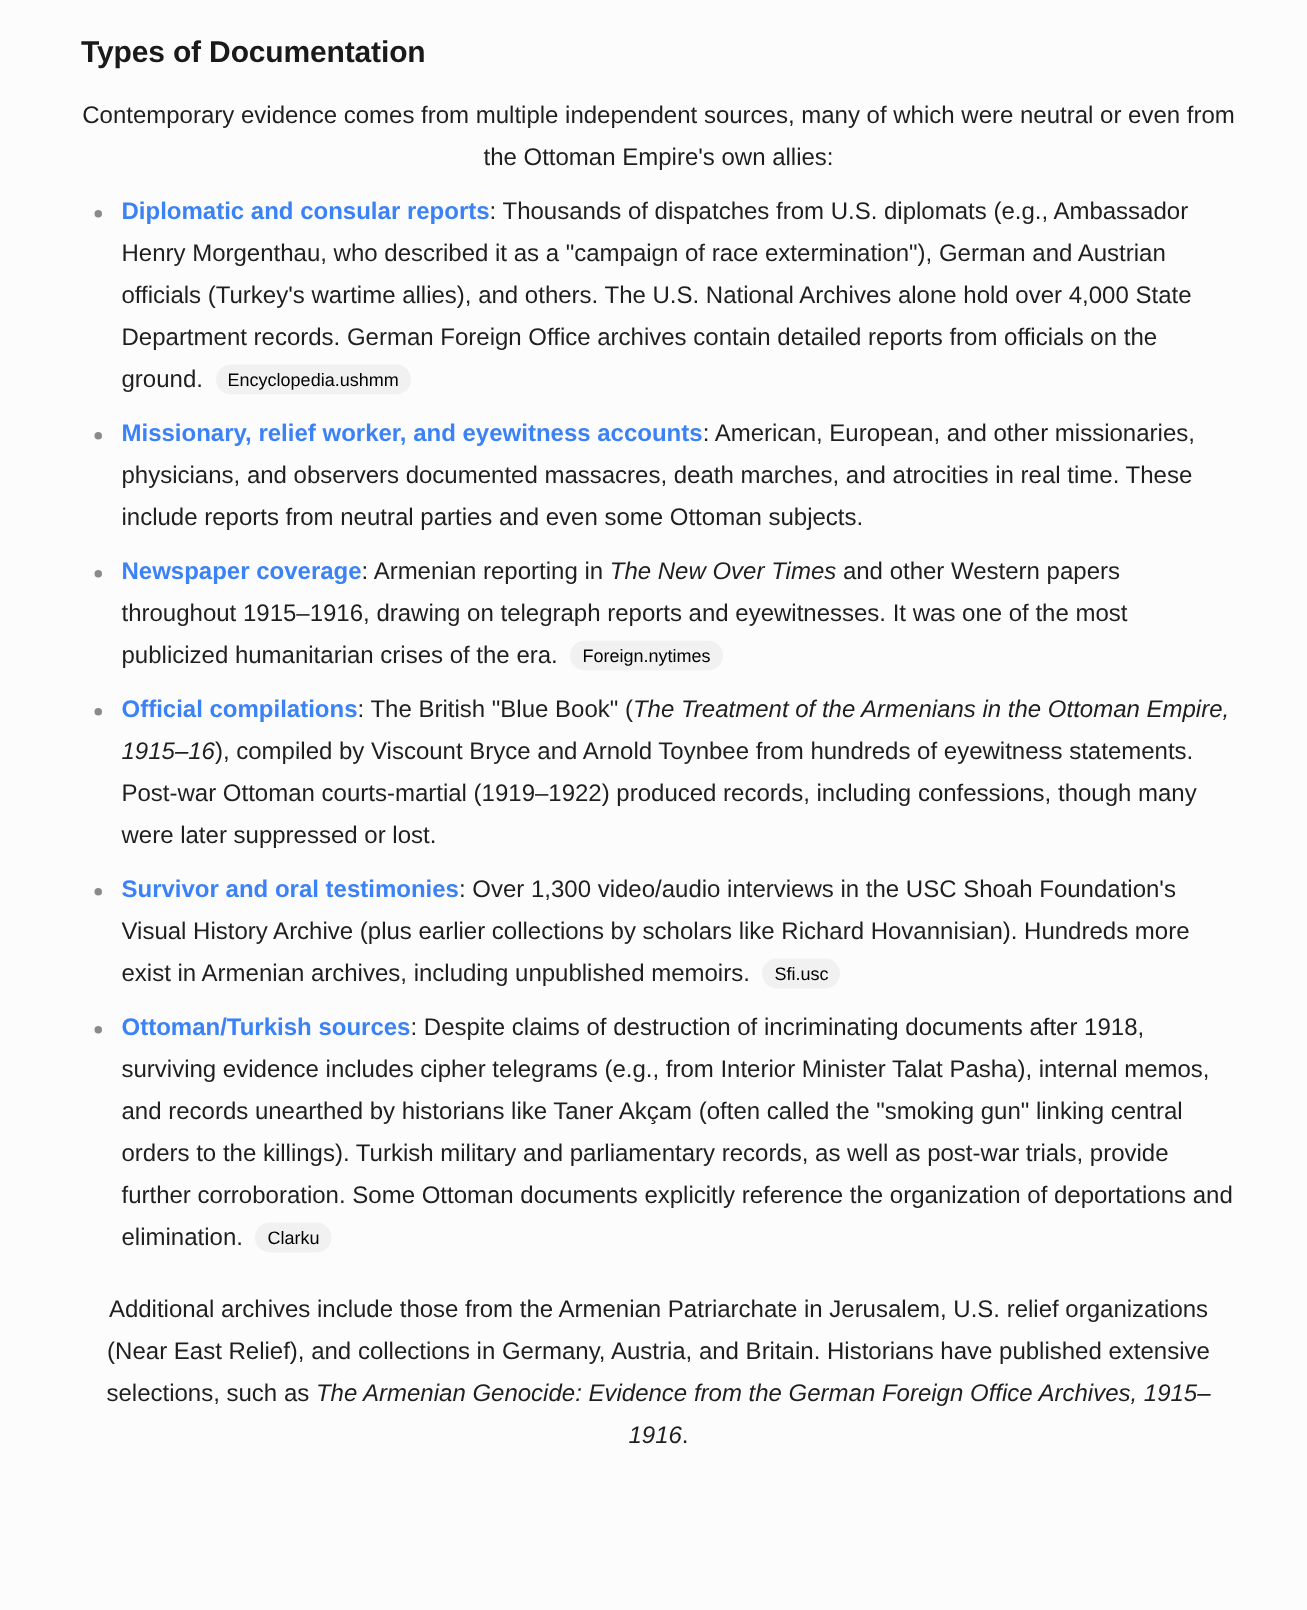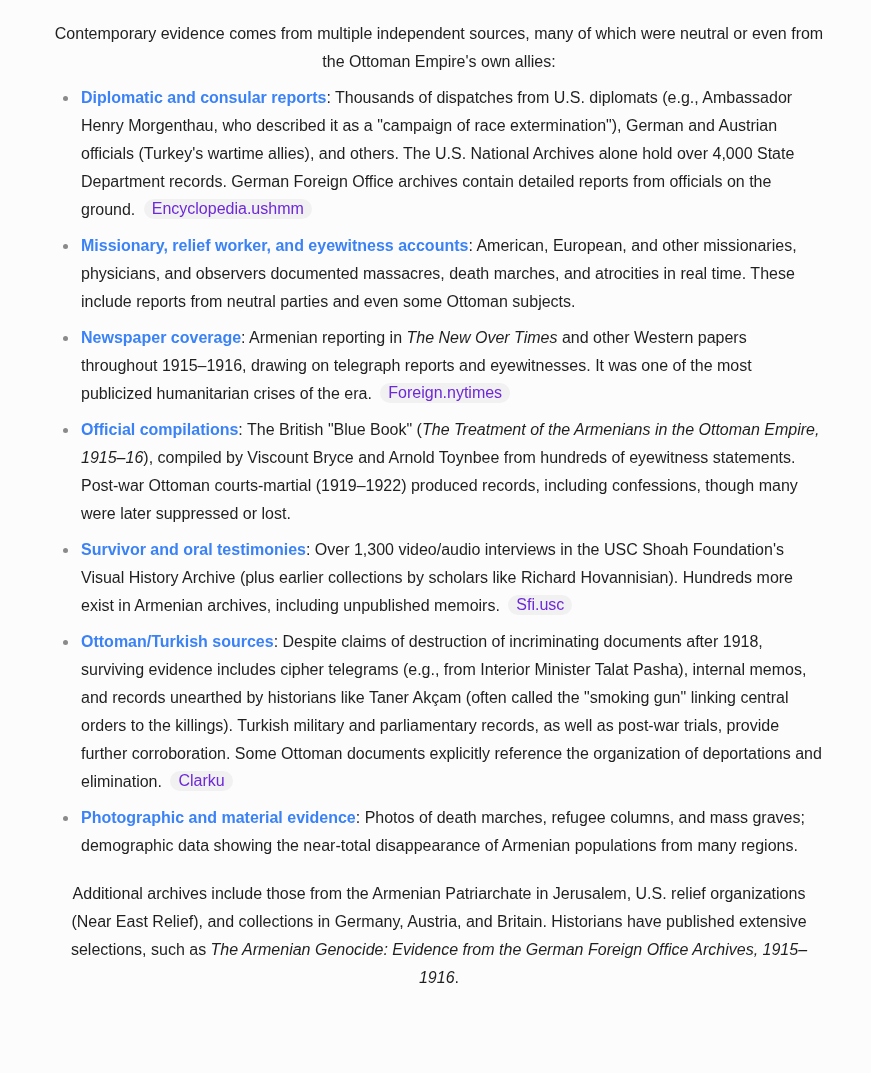--- a/index.html
+++ b/index.html
@@ -52,38 +52,39 @@
       top: 12px;
       width: 5px;
       height: 5px;
       border-radius: 50%;
       background: #8a8a8a;
     }
     b { font-weight: 700; color: #3b82f6; }
     i { font-style: italic; }
     .chip {
       display: inline-block;
-      font-size: 16px;
+      font-size: 12px;
       line-height: 20px;
       padding: 0 8px;
       margin-left: 4px;
       border-radius: 10px;
       background: #f1f1f1;
-      color: #6d28d9;
+      color: #000000;
       vertical-align: 1px;
       cursor: pointer;
     }
     .closing {
       margin-top: 20px;
     }
   </style>
 </head>
 <body>
 
 <div class="content">
+  <h2>Types of Documentation</h2>
   <p>Contemporary evidence comes from multiple independent sources, many of which were neutral or even from the Ottoman Empire's own allies:</p>
 
   <ul>
     <li>
       <b>Diplomatic and consular reports</b><span>: Thousands of dispatches from U.S. diplomats (e.g., Ambassador Henry Morgenthau, who described it as a "campaign of race extermination"), German and Austrian officials (Turkey's wartime allies), and others. The U.S. National Archives alone hold over 4,000 State Department records. German Foreign Office archives contain detailed reports from officials on the ground.</span>
       <span class="chip">Encyclopedia.ushmm</span>
     </li>
     <li>
       <b>Missionary, relief worker, and eyewitness accounts</b><span>: American, European, and other missionaries, physicians, and observers documented massacres, death marches, and atrocities in real time. These include reports from neutral parties and even some Ottoman subjects.</span>
     </li>
@@ -95,19 +96,16 @@
       <b>Official compilations</b><span>: The British "Blue Book" (</span><i>The Treatment of the Armenians in the Ottoman Empire, 1915–16</i><span>), compiled by Viscount Bryce and Arnold Toynbee from hundreds of eyewitness statements. Post-war Ottoman courts-martial (1919–1922) produced records, including confessions, though many were later suppressed or lost.</span>
     </li>
     <li>
       <b>Survivor and oral testimonies</b><span>: Over 1,300 video/audio interviews in the USC Shoah Foundation's Visual History Archive (plus earlier collections by scholars like Richard Hovannisian). Hundreds more exist in Armenian archives, including unpublished memoirs.</span>
       <span class="chip">Sfi.usc</span>
     </li>
     <li>
       <b>Ottoman/Turkish sources</b><span>: Despite claims of destruction of incriminating documents after 1918, surviving evidence includes cipher telegrams (e.g., from Interior Minister Talat Pasha), internal memos, and records unearthed by historians like Taner Akçam (often called the "smoking gun" linking central orders to the killings). Turkish military and parliamentary records, as well as post-war trials, provide further corroboration. Some Ottoman documents explicitly reference the organization of deportations and elimination.</span>
       <span class="chip">Clarku</span>
     </li>
-    <li>
-      <b>Photographic and material evidence</b><span>: Photos of death marches, refugee columns, and mass graves; demographic data showing the near-total disappearance of Armenian populations from many regions.</span>
-    </li>
   </ul>
 
   <p class="closing"><span>Additional archives include those from the Armenian Patriarchate in Jerusalem, U.S. relief organizations (Near East Relief), and collections in Germany, Austria, and Britain. Historians have published extensive selections, such as </span><i>The Armenian Genocide: Evidence from the German Foreign Office Archives, 1915–1916</i><span>.</span></p>
 </div>
 
 </body></html>

